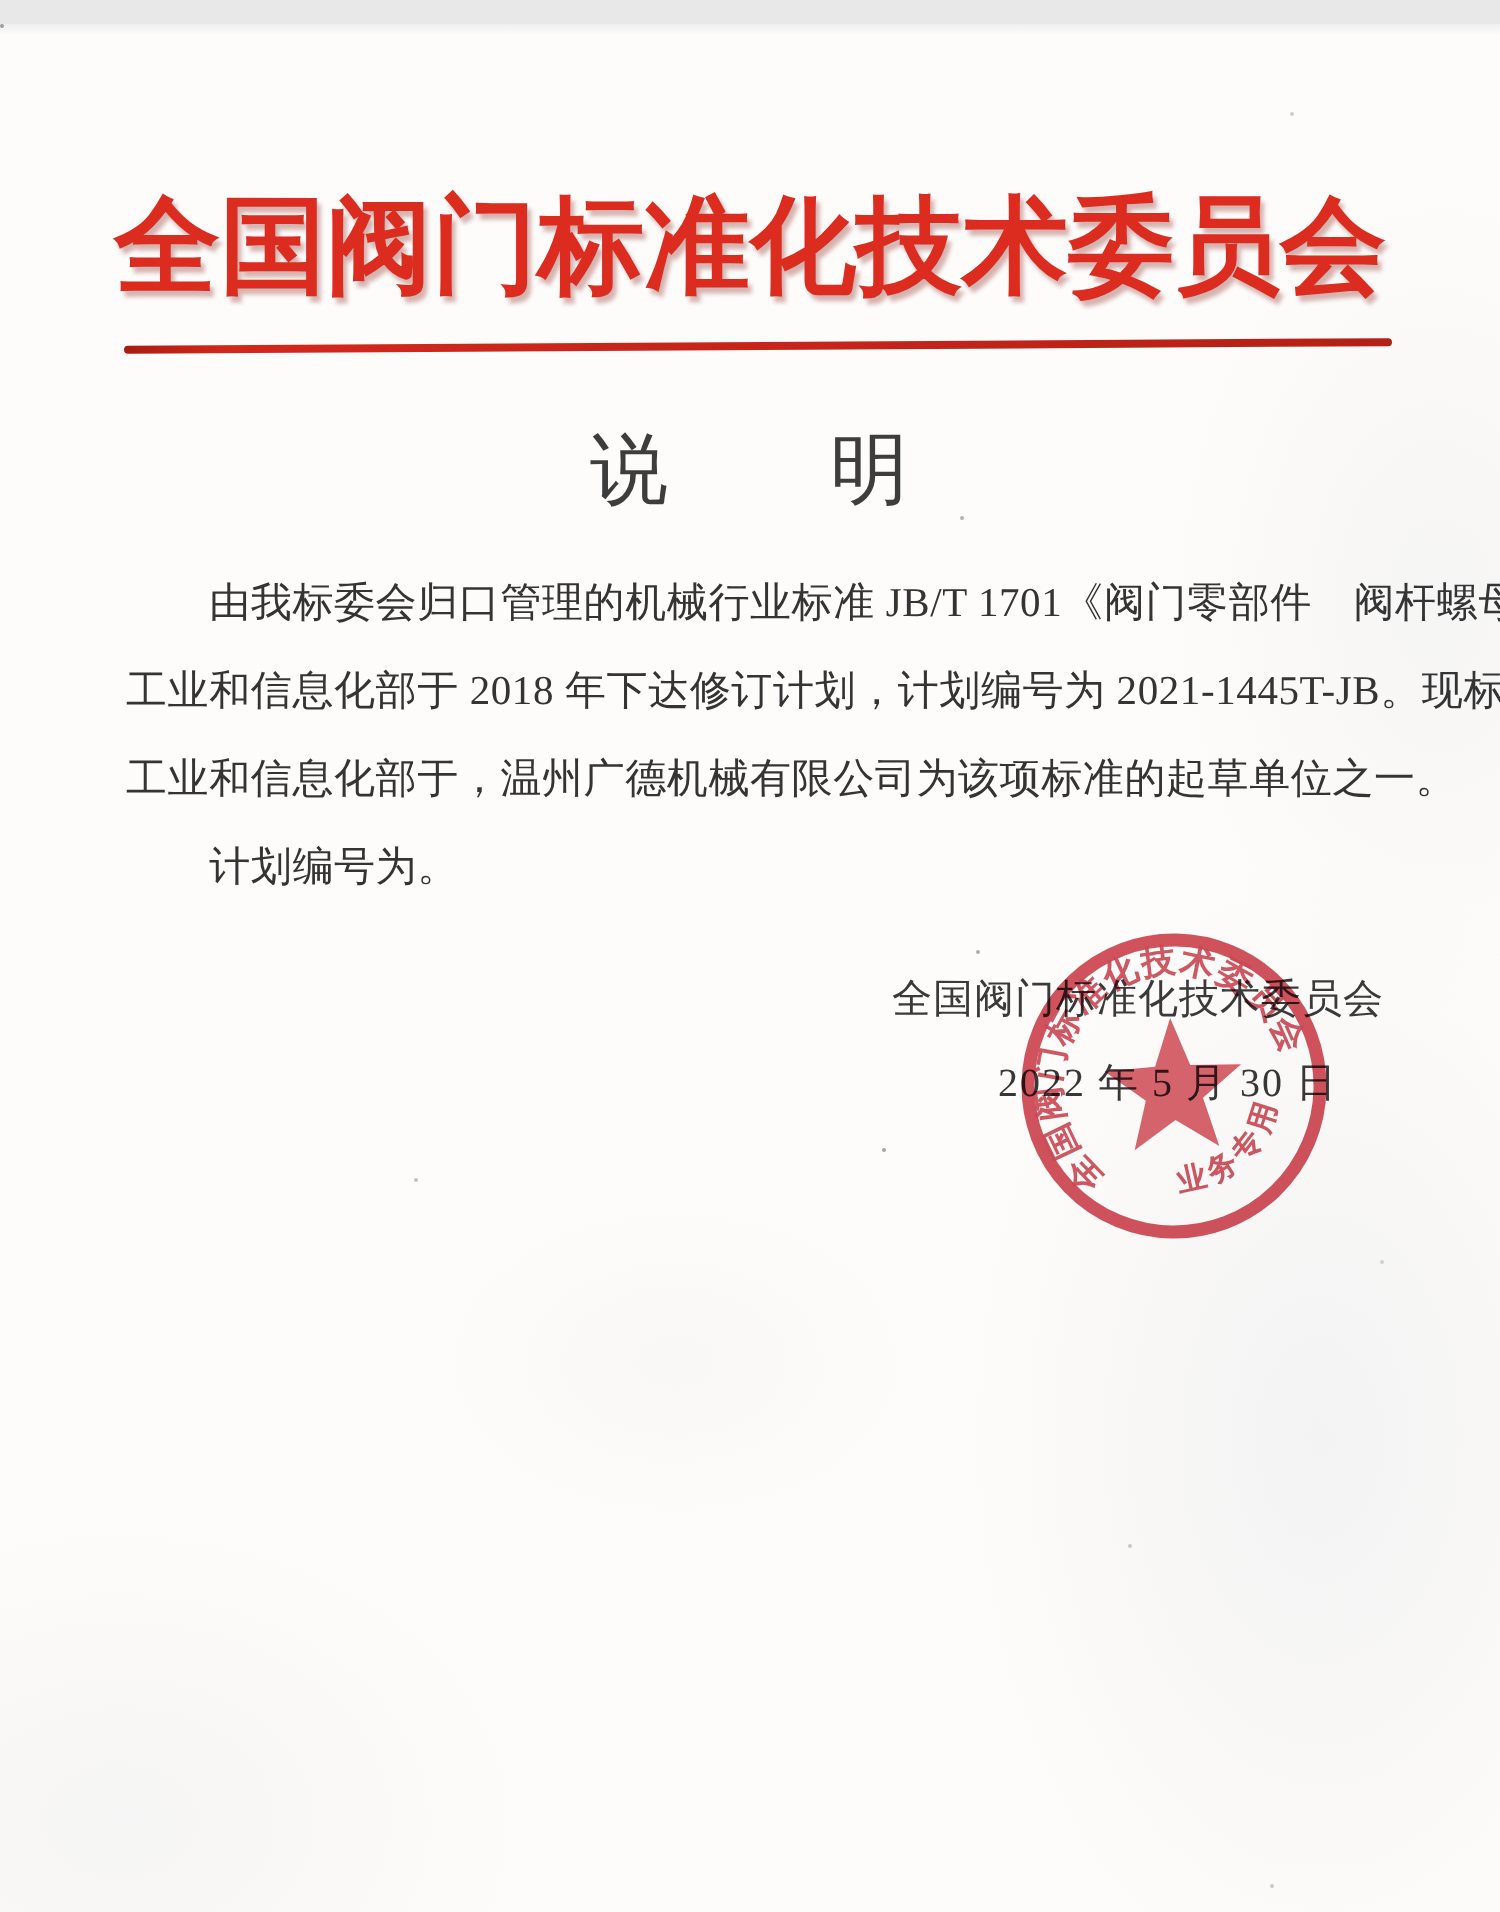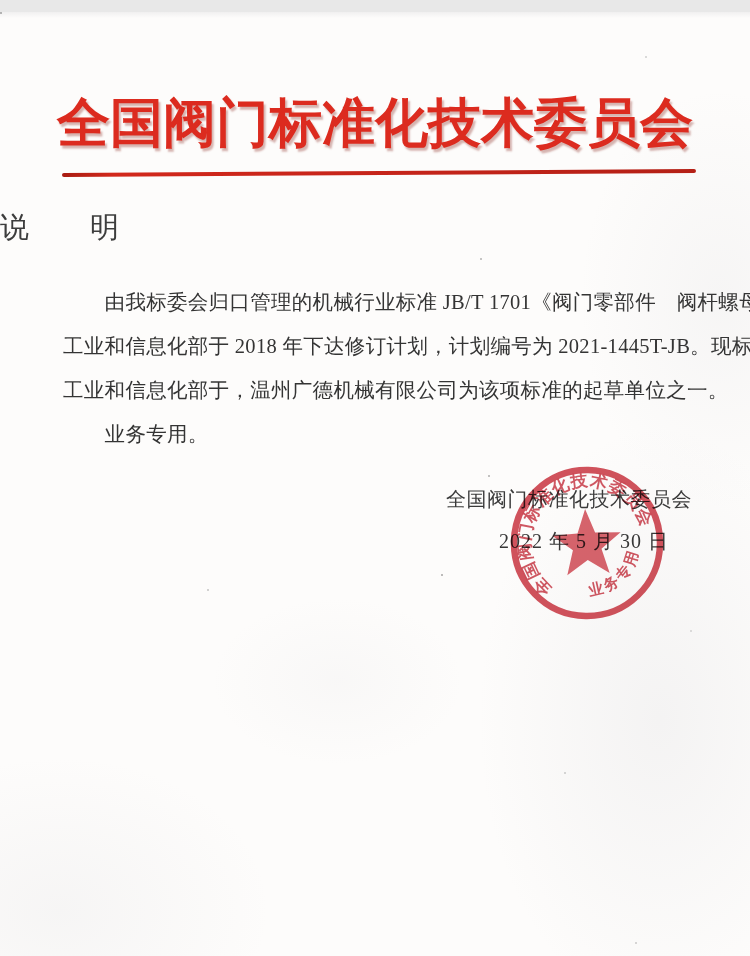--- a/index.html
+++ b/index.html
@@ -40,22 +40,22 @@
     white-space:nowrap;
   }
   .red-rule{
     position:absolute;top:159px;left:62px;width:634px;height:4px;
     background:linear-gradient(90deg,#a81c12,#d2281b 8%,#c3241a 60%,#b52016 97%);
     border-radius:2px;
     transform:rotate(-0.35deg);
   }
   .doc-title{
     position:absolute;top:196px;left:0;width:100%;
-    text-align:left;
-    font-size:29px;font-weight:500;color:#3d3d3d;
+    text-align:center;
+    font-size:39px;font-weight:500;color:#3d3d3d;
     letter-spacing:1px;
     white-space:pre;
   }
   .body-text{
     position:absolute;top:268px;left:63px;width:636px;
     font-size:20.5px;color:#343434;
   }
   .body-line{
     height:44px;line-height:44px;
     white-space:nowrap;
@@ -93,21 +93,21 @@
   <div class="org-title">全国阀门标准化技术委员会</div>
 
   <div class="red-rule"></div>
 
   <div class="doc-title">说　　明</div>
 
   <div class="body-text">
     <div class="body-line">　　由我标委会归口管理的机械行业标准 JB/T 1701《阀门零部件　阀杆螺母》,</div>
     <div class="body-line">工业和信息化部于 2018 年下达修订计划，计划编号为 2021-1445T-JB。现标</div>
     <div class="body-line">工业和信息化部于，温州广德机械有限公司为该项标准的起草单位之一。</div>
-    <div class="body-line">　　业务专用。</div>
+    <div class="body-line">　　计划编号为。</div>
   </div>
 
   <div class="signature">全国阀门标准化技术委员会</div>
 
   <div class="sig-date">2022 年 5 月 30 日</div>
 
   <svg class="seal" viewBox="-88 -88 176 176">
     <defs>
       <path id="ringTextArc" d="M -32.7,46.7 A 57,57 0 1 1 55.1,-14.8" fill="none"></path>
       <path id="bottomTextArc" d="M 1.8,52 A 52,52 0 0 0 51.8,4.5" fill="none"></path>

